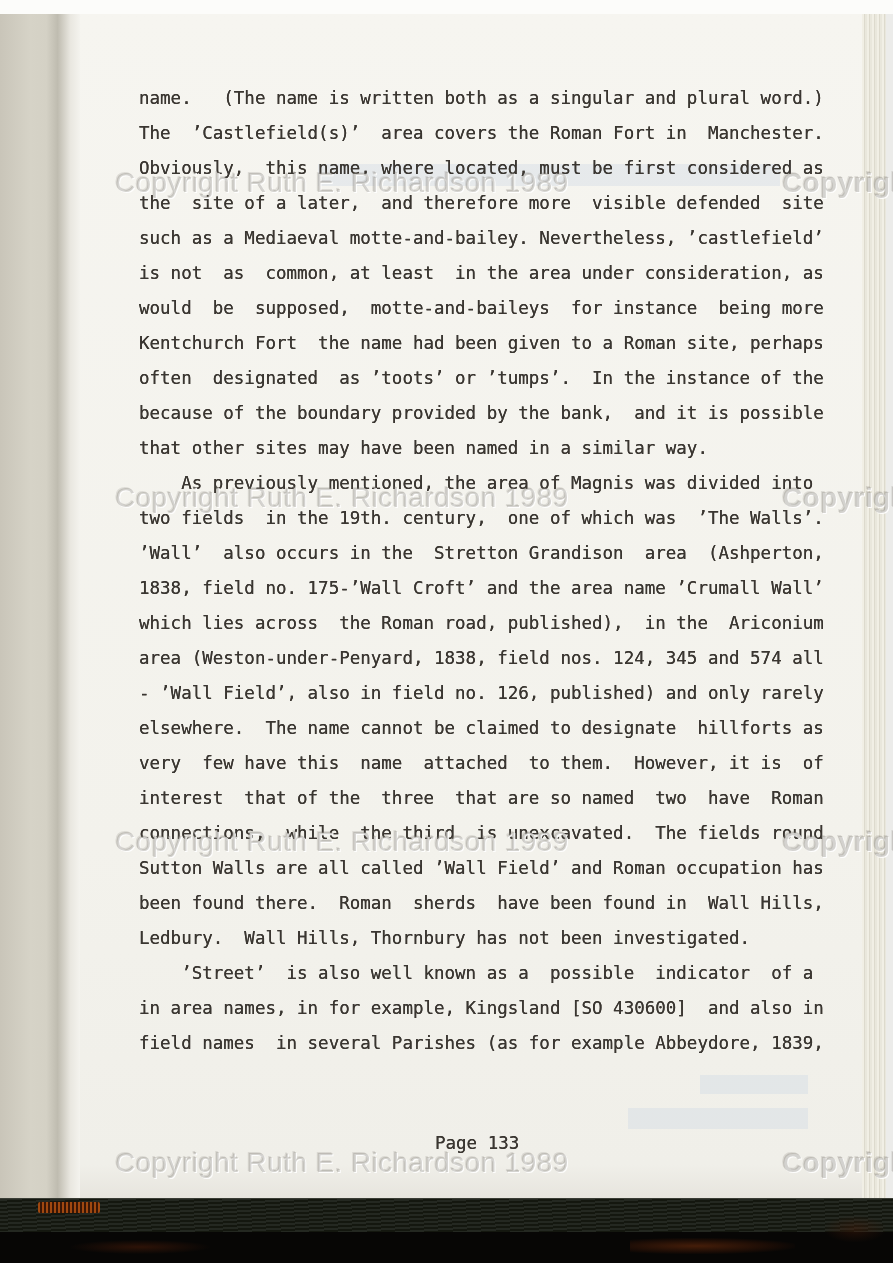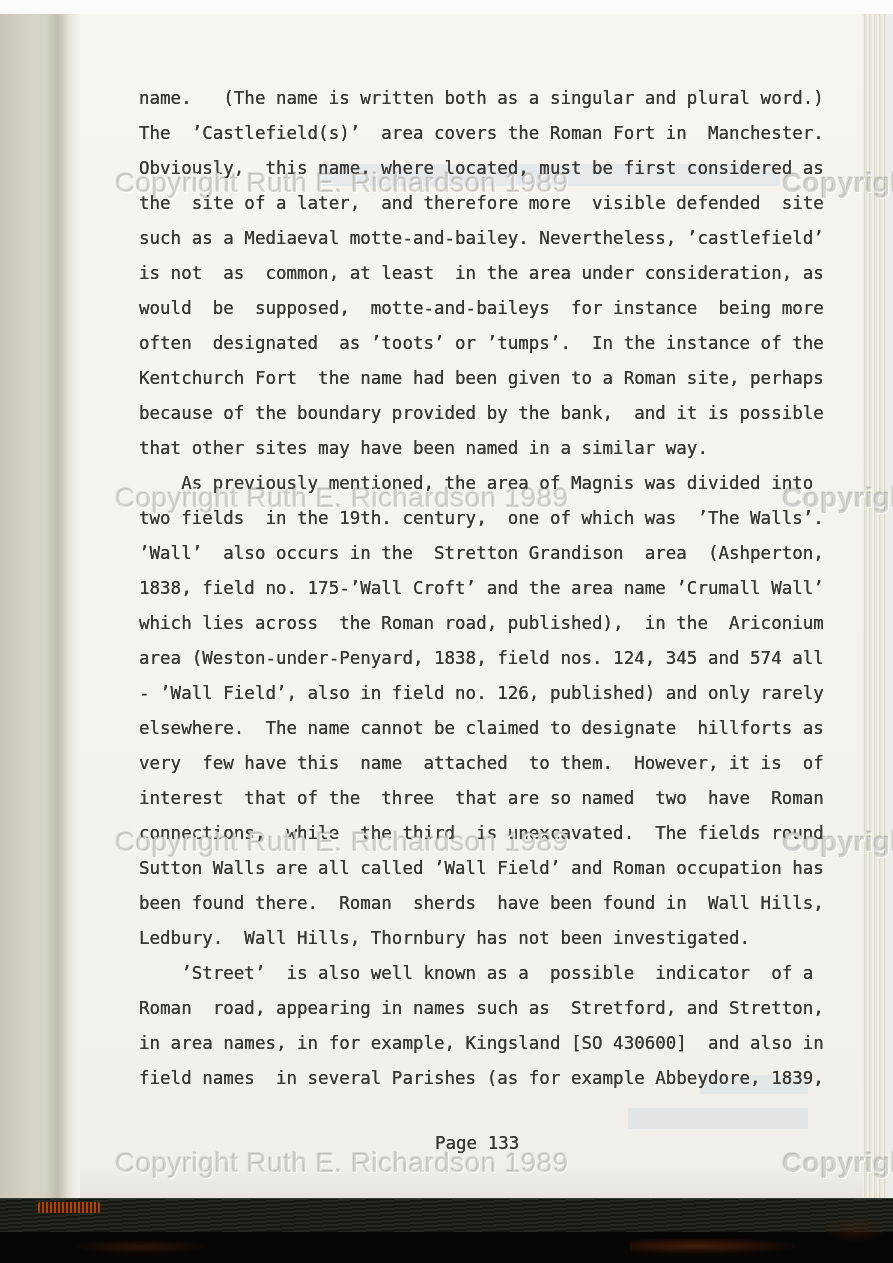--- a/index.html
+++ b/index.html
@@ -80,40 +80,39 @@
   <div class="scan-artifact artifact-3"></div>
 
   <div class="text-block">
     <div class="line">name.   (The name is written both as a singular and plural word.)</div>
     <div class="line">The  ’Castlefield(s)’  area covers the Roman Fort in  Manchester.</div>
     <div class="line">Obviously,  this name, where located, must be first considered as</div>
     <div class="line">the  site of a later,  and therefore more  visible defended  site</div>
     <div class="line">such as a Mediaeval motte-and-bailey. Nevertheless, ’castlefield’</div>
     <div class="line">is not  as  common, at least  in the area under consideration, as</div>
     <div class="line">would  be  supposed,  motte-and-baileys  for instance  being more</div>
+    <div class="line">Kentchurch Fort  the name had been given to a Roman site, perhaps</div>
     <div class="line">often  designated  as ’toots’ or ’tumps’.  In the instance of the</div>
-    <div class="line">Kentchurch Fort  the name had been given to a Roman site, perhaps</div>
     <div class="line">because of the boundary provided by the bank,  and it is possible</div>
     <div class="line">that other sites may have been named in a similar way.</div>
     <div class="line">    As previously mentioned, the area of Magnis was divided into</div>
     <div class="line">two fields  in the 19th. century,  one of which was  ’The Walls’.</div>
     <div class="line">’Wall’  also occurs in the  Stretton Grandison  area  (Ashperton,</div>
     <div class="line">1838, field no. 175-’Wall Croft’ and the area name ’Crumall Wall’</div>
     <div class="line">which lies across  the Roman road, published),  in the  Ariconium</div>
     <div class="line">area (Weston-under-Penyard, 1838, field nos. 124, 345 and 574 all</div>
     <div class="line">- ’Wall Field’, also in field no. 126, published) and only rarely</div>
     <div class="line">elsewhere.  The name cannot be claimed to designate  hillforts as</div>
     <div class="line">very  few have this  name  attached  to them.  However, it is  of</div>
     <div class="line">interest  that of the  three  that are so named  two  have  Roman</div>
     <div class="line">connections,  while  the third  is unexcavated.  The fields round</div>
     <div class="line">Sutton Walls are all called ’Wall Field’ and Roman occupation has</div>
     <div class="line">been found there.  Roman  sherds  have been found in  Wall Hills,</div>
     <div class="line">Ledbury.  Wall Hills, Thornbury has not been investigated.</div>
     <div class="line">    ’Street’  is also well known as a  possible  indicator  of a</div>
-    <div class="line">Roman  road, appearing in names such as  Stretford, and Stretton,</div>
     <div class="line">in area names, in for example, Kingsland [SO 430600]  and also in</div>
     <div class="line">field names  in several Parishes (as for example Abbeydore, 1839,</div>
   </div>
 
   <div class="watermark wm-r1">Copyright Ruth E. Richardson 1989</div>
   <div class="watermark wm-r1 wm-part">Copyright</div>
   <div class="watermark wm-r2">Copyright Ruth E. Richardson 1989</div>
   <div class="watermark wm-r2 wm-part">Copyright</div>
   <div class="watermark wm-r3">Copyright Ruth E. Richardson 1989</div>
   <div class="watermark wm-r3 wm-part">Copyright</div>

